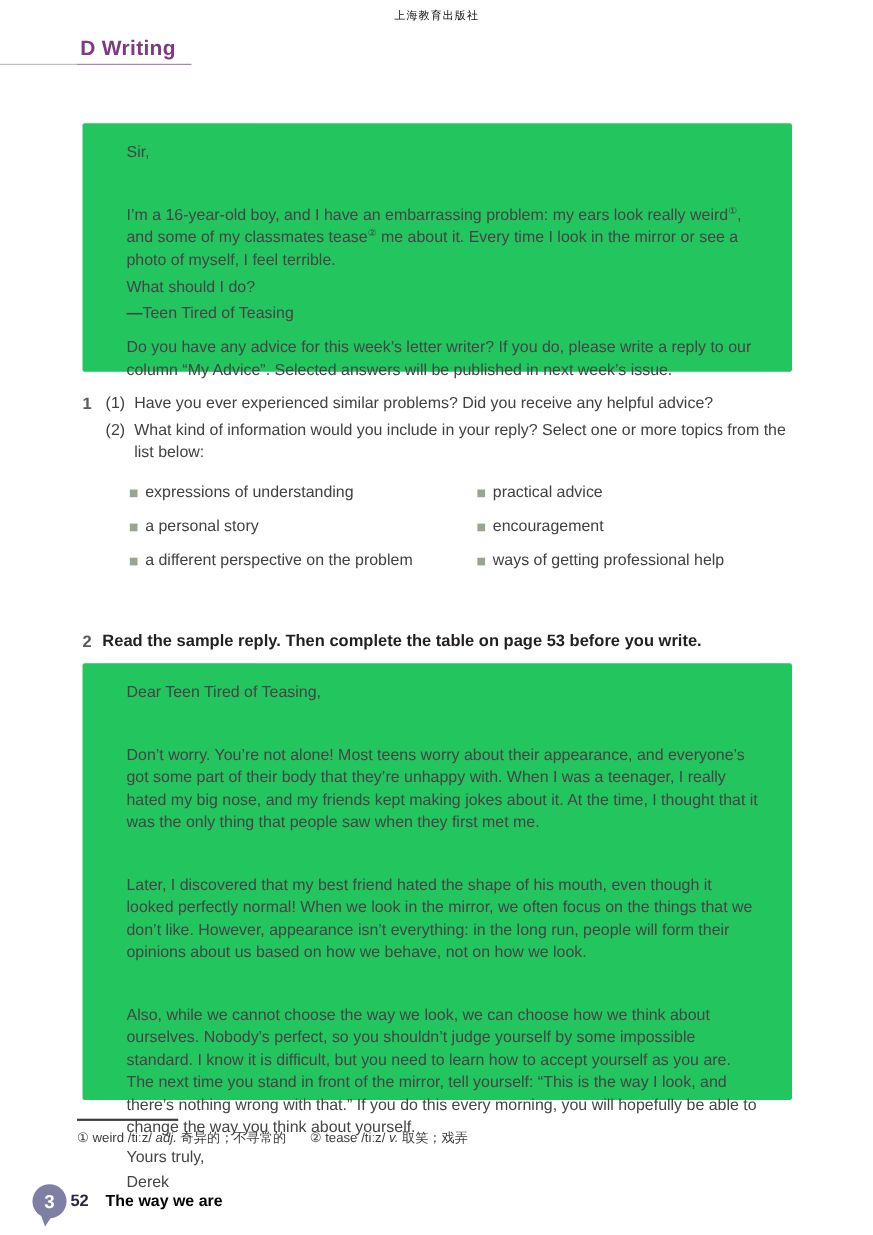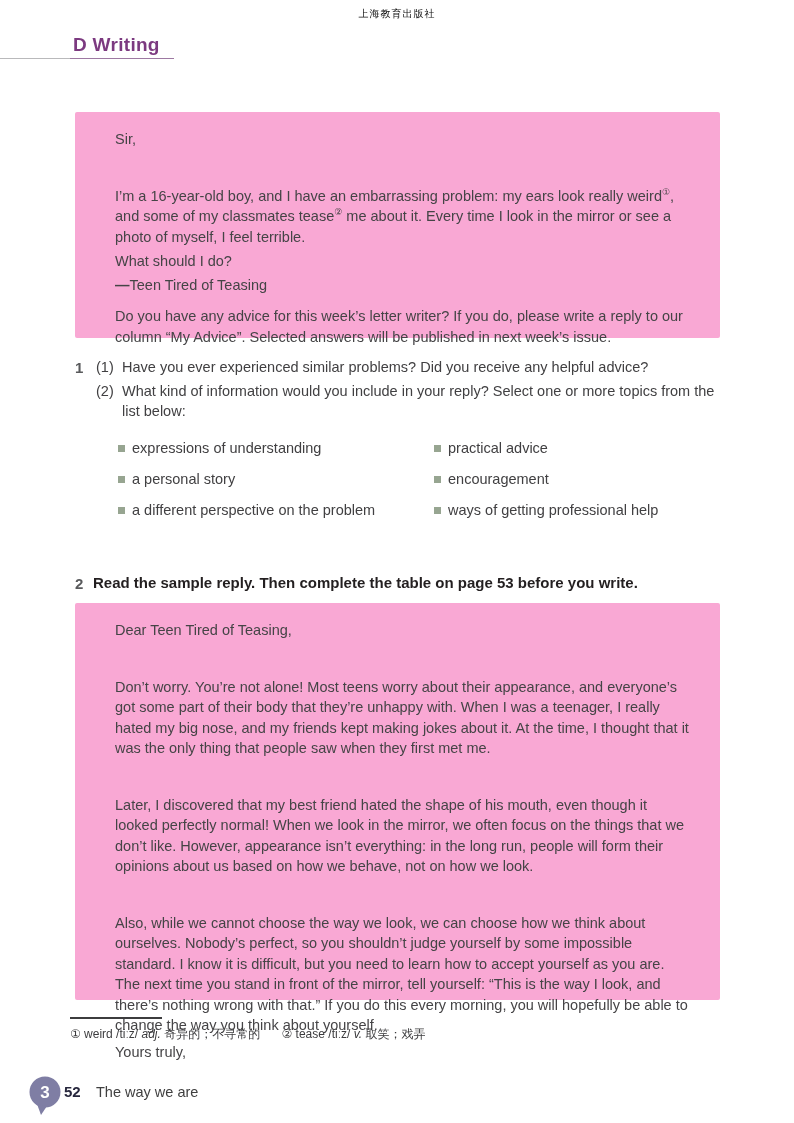--- a/index.html
+++ b/index.html
@@ -33,21 +33,21 @@
     letter-spacing: 0.3px;
   }
   .rule-gray   { position: absolute; left: 0;  top: 24px; width: 70px;  height: 1px; background: #b9b9bb; }
   .rule-purple { position: absolute; left: 70px; top: 24px; width: 104px; height: 1px; background: #9d79a2; }
 
   
   .gray-box {
     position: absolute;
     left: 75px;
     width: 645px;
-    background: #f9a8d4;
+    background: #22c55e;
     border-radius: 2px;
     padding: 17px 28px 0 40px;
     font-size: 14.5px;
     line-height: 20.5px;
     color: #454446;
   }
   .box1 { top: 112px; height: 226px; }
   .box2 { top: 603px; height: 397px; }
   .gray-box p { margin-bottom: 3px; }
   .gray-box p.para { margin-bottom: 4px; margin-top: 36px; }
@@ -94,21 +94,21 @@
 
   
   .footer { position: absolute; left: 0; top: 1074px; width: 794px; height: 42px; }
   .badge { position: absolute; left: 28px; top: 2px; }
   .pagenum {
     position: absolute; left: 64px; top: 9px;
     font-size: 15px; font-weight: bold; color: #27273d;
   }
   .unit-title {
     position: absolute; left: 96px; top: 9.5px;
-    font-size: 14.5px; font-weight: normal; color: #404040;
+    font-size: 14.5px; font-weight: bold; color: #000000;
   }
 </style>
 </head>
 <body>
 
 <div class="page">
 
   <div class="watermark">上海教育出版社</div>
 
   <div class="heading-row">
@@ -175,20 +175,21 @@
       <p class="task-instruction">Read the sample reply. Then complete the table on page 53 before you write.</p>
     </div>
   </div>
 
   <div class="gray-box box2">
     <p>Dear Teen Tired of Teasing,</p>
     <p class="para">Don’t worry. You’re not alone! Most teens worry about their appearance, and everyone’s got some part of their body that they’re unhappy with. When I was a teenager, I really hated my big nose, and my friends kept making jokes about it. At the time, I thought that it was the only thing that people saw when they first met me.</p>
     <p class="para">Later, I discovered that my best friend hated the shape of his mouth, even though it looked perfectly normal! When we look in the mirror, we often focus on the things that we don’t like. However, appearance isn’t everything: in the long run, people will form their opinions about us based on how we behave, not on how we look.</p>
     <p class="para">Also, while we cannot choose the way we look, we can choose how we think about ourselves. Nobody’s perfect, so you shouldn’t judge yourself by some impossible standard. I know it is difficult, but you need to learn how to accept yourself as you are. The next time you stand in front of the mirror, tell yourself: “This is the way I look, and there’s nothing wrong with that.” If you do this every morning, you will hopefully be able to change the way you think about yourself.</p>
     <p class="closing">Yours truly,</p>
+    <p class="reply-sig">Derek</p>
   </div>
 
   <div class="footnote-rule"></div>
   <div class="footnotes">
     <span class="fn-entry"><span>① </span><span>weird </span><span>/tiːz/ </span><span class="fn-pos">adj.</span><span> 奇异的；不寻常的</span></span>
     <span class="fn-entry"><span>② </span><span>tease </span><span>/tiːz/ </span><span class="fn-pos">v.</span><span> 取笑；戏弄</span></span>
   </div>
 
   <div class="footer">
     <svg class="badge" width="38" height="42" viewBox="0 0 38 42">

